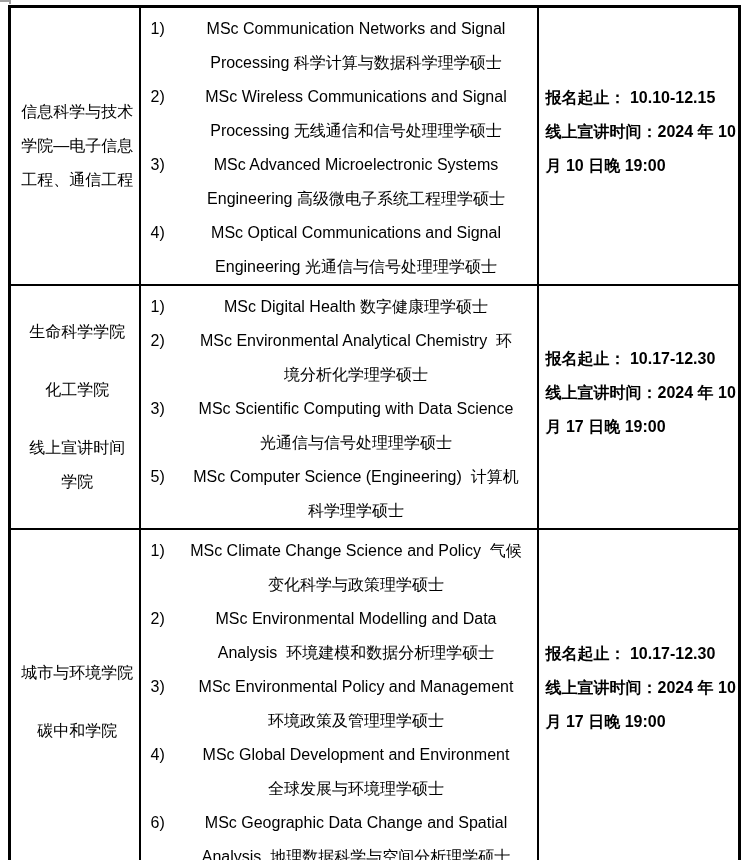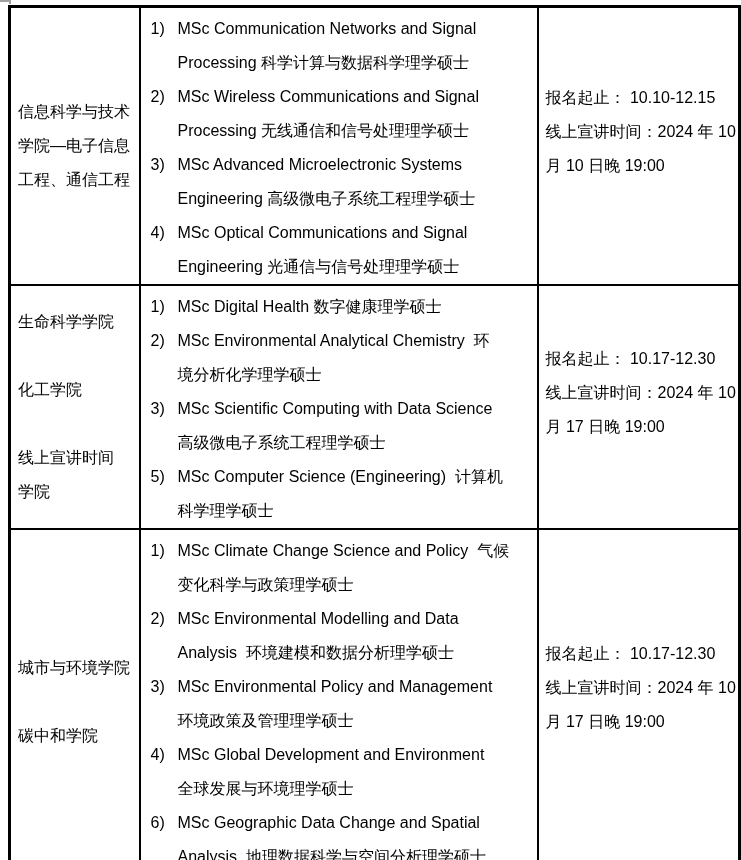--- a/index.html
+++ b/index.html
@@ -41,32 +41,32 @@
   }
   col.c1 { width: 130px; }
   col.c2 { width: 398px; }
   col.c3 { width: 201px; }
   tr.r1 { height: 272px; }
   tr.r2 { height: 242px; }
   tr.r3 { height: 338px; }
 
   td.college-cell { padding: 0 2px 0 7px; }
   .college { margin: 0; }
-  .college + .college { margin-top: 34px; } 
+  .college + .college { margin-top: 24px; } 
 
   td.programs-cell {
     vertical-align: top;
     padding: 4px 2px 0 10px;
   }
   .prog { position: relative; padding-left: 27px; }
   .prog .num { position: absolute; left: 0; top: 0; }
-  .pline, .cline { white-space: pre; }
+  .pline, .cline { white-space: pre; text-align: center; }
 
   td.schedule-cell { padding: 0 2px 0 7px; }
-  .sched { position: relative; top: -14px; }
+  .sched { position: relative; top: -14px; font-weight: bold; }
   .sline { white-space: pre; }
 </style>
 </head>
 <body>
 
 <div class="page">
   <div class="corner-mark"></div>
 
   <table class="doc-table">
     <colgroup>
@@ -134,21 +134,21 @@
           <div class="pline">MSc Digital Health 数字健康理学硕士</div>
         </div>
         <div class="prog">
           <span class="num">2)</span>
           <div class="pline">MSc Environmental Analytical Chemistry  环</div>
           <div class="pline">境分析化学理学硕士</div>
         </div>
         <div class="prog">
           <span class="num">3)</span>
           <div class="pline">MSc Scientific Computing with Data Science</div>
-          <div class="pline">高级微电子系统工程理学硕士</div>
+          <div class="pline">光通信与信号处理理学硕士</div>
         </div>
         <div class="prog">
           <span class="num">5)</span>
           <div class="pline">MSc Computer Science (Engineering)  计算机</div>
           <div class="pline">科学理学硕士</div>
         </div>
       </td>
       <td class="schedule-cell">
         <div class="sched">
           <div class="sline">报名起止： 10.17-12.30</div>

